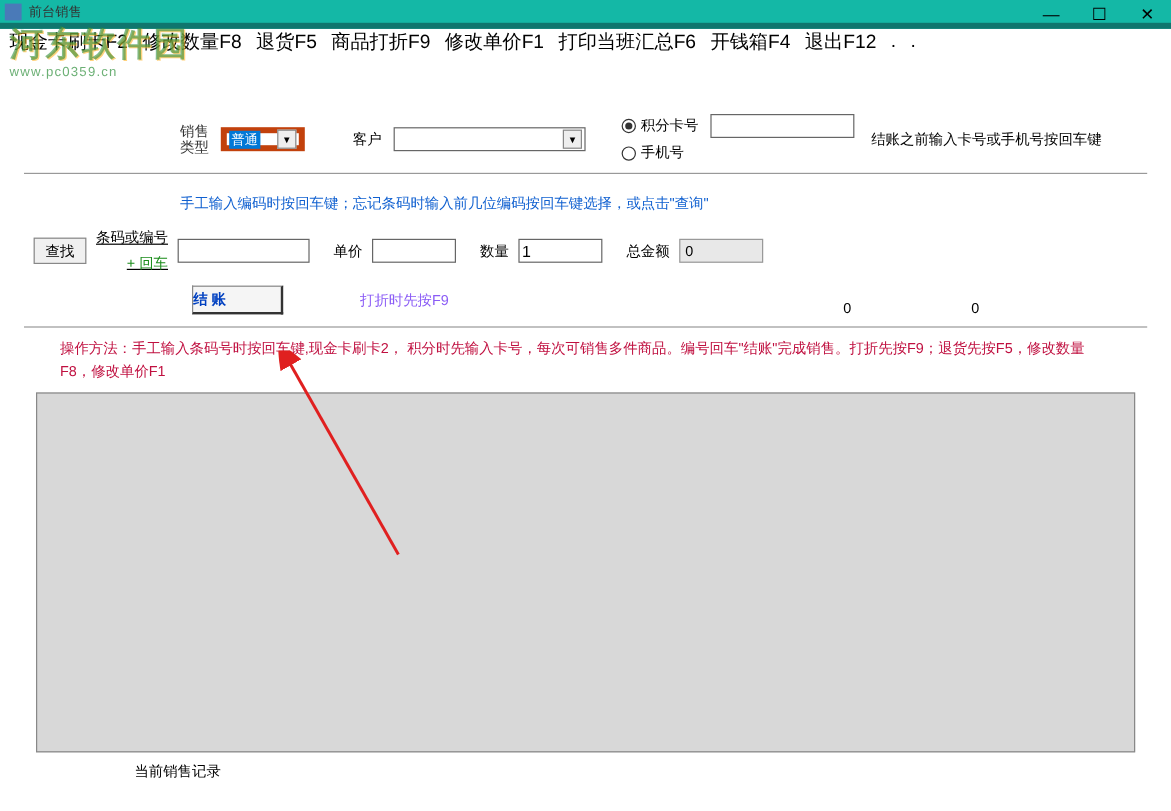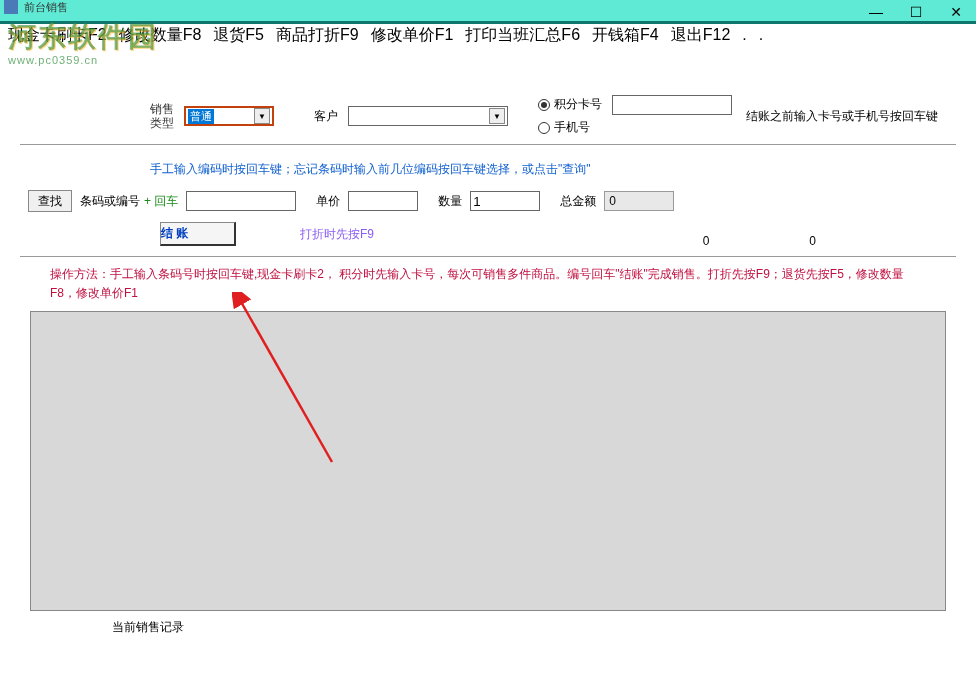--- a/index.html
+++ b/index.html
@@ -1,54 +1,54 @@
 <!DOCTYPE html>
 <html><head>
   <meta charset="utf-8">
   <style>
     * { box-sizing: border-box; margin: 0; padding: 0; }
     body { font-family: "Microsoft YaHei", SimSun, sans-serif; font-size: 12px; background: #fff; width: 976px; height: 676px; overflow: hidden; position: relative; }
     
-    .titlebar { height: 24px; background: #5eead4; border-bottom: 3px solid #0f766e; display: flex; align-items: flex-start; padding: 0 4px; position: relative; }
+    .titlebar { height: 24px; background: #14b8a6; border-bottom: 5px solid #0f766e; display: flex; align-items: center; padding: 0 4px; position: relative; }
     .titlebar-icon { width: 14px; height: 14px; background: #4a7ab8; margin-right: 6px; }
     .titlebar-text { font-size: 11px; color: #333; }
     .titlebar-controls { position: absolute; right: 0; top: 0; display: flex; }
     .titlebar-btn { width: 40px; height: 24px; display: flex; align-items: center; justify-content: center; font-size: 14px; cursor: pointer; }
     
     .menubar { height: 22px; display: flex; align-items: center; padding: 0 8px; gap: 12px; }
     .menu-item { font-size: 16px; color: #000; cursor: pointer; white-space: nowrap; }
     
     .watermark { position: absolute; top: 18px; left: 8px; pointer-events: none; z-index: 100; }
     .watermark-text1 { font-size: 28px; font-weight: bold; color: rgba(46,142,58,0.6); letter-spacing: 2px; text-shadow: 1px 1px 0 rgba(255,180,40,0.6); }
     .watermark-text2 { font-size: 11px; color: rgba(46,142,58,0.7); margin-top: -2px; letter-spacing: 1px; }
     
     .content { padding: 30px 20px 10px; position: relative; }
     
     .row1 { display: flex; align-items: center; margin-top: 20px; margin-left: 90px; gap: 10px; }
     .label-stack { display: flex; flex-direction: column; line-height: 1.2; color: #333; margin-left: 40px; }
-    .select-box { width: 90px; height: 20px; border: 2px solid #c2410c; display: flex; align-items: center; justify-content: space-between; padding: 0 2px; }
+    .select-box { width: 70px; height: 20px; border: 5px solid #c2410c; display: flex; align-items: center; justify-content: space-between; padding: 0 2px; }
     .select-highlight { background: #0078d7; color: #fff; padding: 0 2px; font-size: 11px; }
     .arrow-down { width: 16px; height: 16px; border: 1px solid #888; background: #eee; display: flex; align-items: center; justify-content: center; font-size: 8px; }
     .select-wide { width: 160px; height: 20px; border: 1px solid #666; display: flex; align-items: center; justify-content: flex-end; padding: 0 2px; }
     
     .radio-group { display: flex; flex-direction: column; gap: 6px; }
     .radio-row { display: flex; align-items: center; gap: 4px; }
     .radio { width: 12px; height: 12px; border: 1px solid #333; border-radius: 50%; display: flex; align-items: center; justify-content: center; }
     .radio.checked::after { content: ''; width: 6px; height: 6px; background: #333; border-radius: 50%; }
     
     .text-input { height: 20px; border: 1px solid #666; padding: 0 2px; background: #fff; }
     
     .hint-text { color: #1060d0; margin: 16px 0 12px 130px; }
     
     .hr { border: none; border-top: 1px solid #999; margin: 8px 0; }
     
     .search-btn { width: 44px; height: 22px; border: 1px solid #888; background: #f0f0f0; display: flex; align-items: center; justify-content: center; cursor: pointer; }
     
     .row2 { display: flex; align-items: center; gap: 8px; margin-left: 8px; }
-    .row2-labels { display: flex; flex-direction: row; align-items: flex-start; gap: 4px; }
+    .row2-labels { display: flex; flex-direction: column; align-items: flex-end; gap: 4px; text-decoration: underline; }
     .green-text { color: #1a8c1a; }
     
     .checkout-btn { width: 76px; height: 24px; border: 1px solid #888; border-right: 2px solid #333; border-bottom: 2px solid #333; background: #f5f5f5; color: #0040c0; display: flex; align-items: center; justify-content: flex-start; cursor: pointer; font-weight: bold; }
     
     .row3 { display: flex; align-items: center; margin: 10px 0 6px 140px; gap: 24px; }
     .discount-hint { color: #8b5cf6; }
     
     .numbers-row { display: flex; justify-content: flex-end; gap: 100px; padding-right: 140px; margin-top: -18px; }
     
     .instruction { color: #c01040; margin: 8px 30px; line-height: 1.6; }

